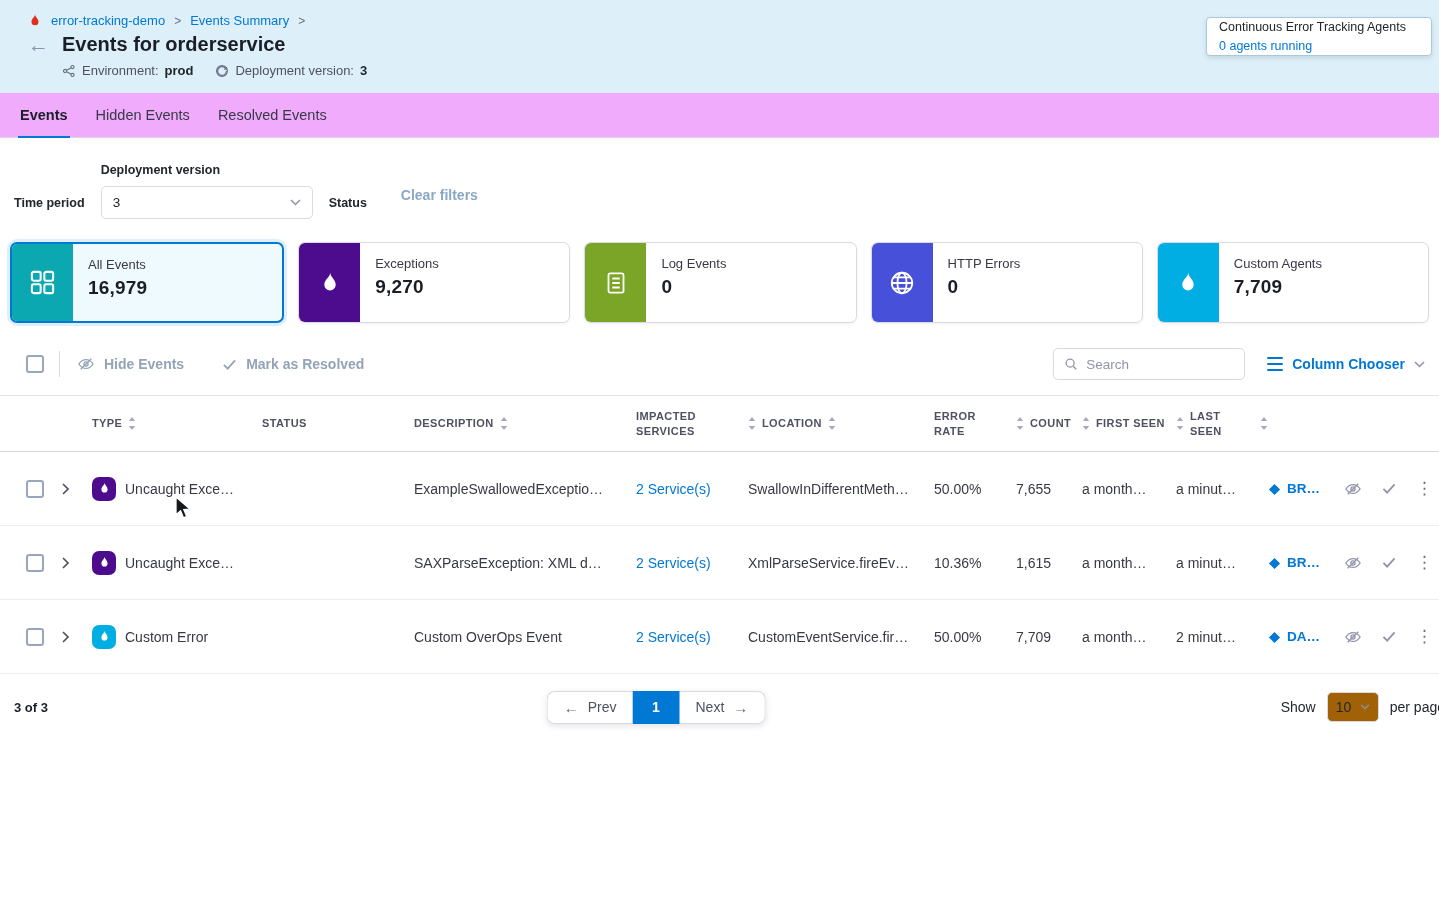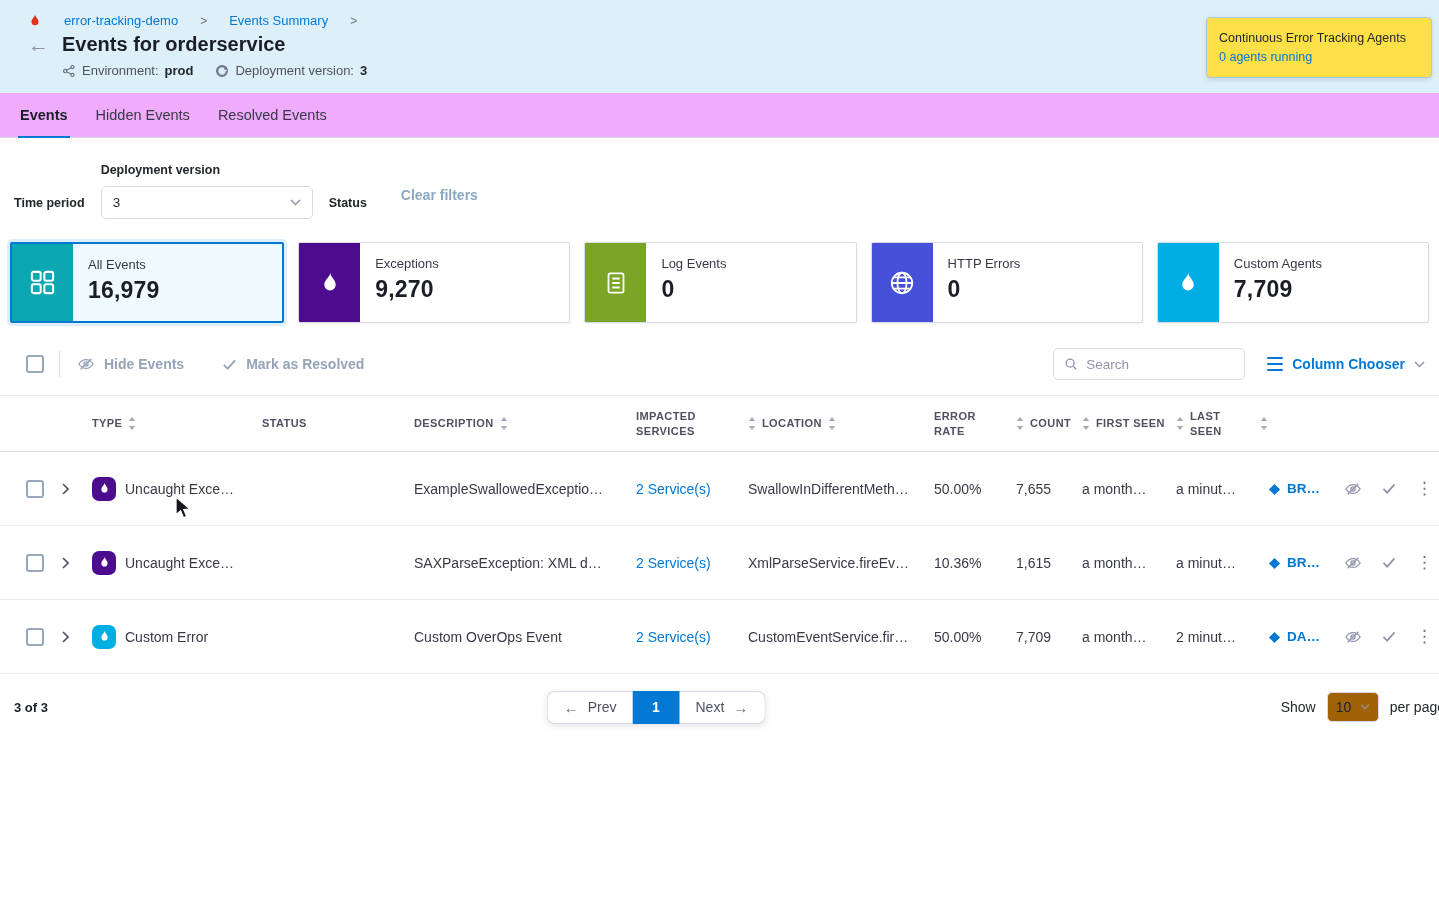--- a/index.html
+++ b/index.html
@@ -2,53 +2,53 @@
 <html><head>
 <meta charset="utf-8">
 <style>
   *{margin:0;padding:0;box-sizing:border-box}
   html,body{width:1439px;height:907px}
   body{font-family:"Liberation Sans",sans-serif;background:#fff;overflow:hidden;position:relative;color:#22272d}
   svg{display:block}
 
   
   .app-header{background:#ddf0fa;height:93px;padding:13px 8px 0 28px;position:relative}
-  .breadcrumb{display:flex;align-items:center;gap:22px;font-size:13px}
+  .breadcrumb{display:flex;align-items:center;gap:9px;font-size:13px}
   .crumb{color:#0278d5;cursor:pointer}
   .sep{color:#6b6d85;font-size:12px}
   .title-row{display:flex;align-items:center;gap:13px;margin-top:5px}
   .back-arrow{color:#9293ab;font-size:21px;line-height:1;cursor:pointer;font-weight:bold}
   .page-title{font-size:20px;font-weight:700;color:#1b1e26}
   .meta-row{display:flex;align-items:center;gap:22px;margin-top:7px;margin-left:34px;font-size:13px;color:#4f5162}
   .meta-item{display:flex;align-items:center;gap:6px}
   .meta-item b{color:#22272d}
-  .agents-panel{position:absolute;top:17px;right:7px;width:226px;background:#fde047;border:1px solid #a9c9dd;border-radius:4px;padding:13px 12px;box-shadow:0 2px 5px rgba(40,41,61,.14)}
+  .agents-panel{position:absolute;top:17px;right:7px;width:226px;background:#ffffff;border:1px solid #a9c9dd;border-radius:4px;padding:2px 12px;box-shadow:0 2px 5px rgba(40,41,61,.14)}
   .ap-title{font-size:12.5px;color:#22272d}
   .ap-status{font-size:12.5px;color:#0278d5;margin-top:5px;cursor:pointer}
 
   
   .tabs{display:flex;align-items:stretch;height:45px;border-bottom:1px solid #d9dae5;background:#f0abfc;padding:0 6px}
   .tab{display:flex;align-items:center;padding:0 14px;font-size:14.5px;color:#383946;position:relative;cursor:pointer}
   .tab.active{font-weight:700;color:#1b1e26}
   .tab.active::after{content:"";position:absolute;left:12px;right:12px;bottom:-1px;height:2.5px;background:#0278d5}
 
   
   .filters{display:flex;align-items:flex-end;gap:16px;padding:25px 14px 0}
   .filter-label{font-size:12.5px;font-weight:700;color:#22272d;margin-bottom:9px}
   .select{width:212px;height:33px;border:1px solid #d9dae5;border-radius:5px;background:#fff;display:flex;align-items:center;justify-content:space-between;padding:0 11px;font-size:13.5px;color:#22272d;cursor:pointer}
   .clear-filters{margin-left:18px;margin-bottom:16px;font-size:14px;font-weight:700;color:#8aa7c4;cursor:pointer}
 
   
   .stat-cards{display:flex;gap:14px;padding:23px 10px 0}
-  .card{flex:1;height:81px;background:#fff;border:1px solid #d9dae5;border-radius:2px;display:flex;overflow:hidden;box-shadow:0 1px 3px rgba(40,41,61,.07);cursor:pointer}
+  .card{flex:1;height:81px;background:#fff;border:1px solid #d9dae5;border-radius:7px;display:flex;overflow:hidden;box-shadow:0 1px 3px rgba(40,41,61,.07);cursor:pointer}
   .card.selected{border:2px solid #0278d5;background:#effaff;box-shadow:0 0 0 3px rgba(2,120,213,.13)}
   .card-icon{width:61px;flex:0 0 61px;display:flex;align-items:center;justify-content:center}
   .card-text{padding:13px 15px;display:flex;flex-direction:column;gap:5px}
   .card-label{font-size:13px;color:#383946}
-  .card-value{font-size:23px;font-weight:700;color:#1b1e26;letter-spacing:.2px}
+  .card-value{font-size:19px;font-weight:700;color:#1b1e26;letter-spacing:.2px}
 
   
   .toolbar{display:flex;align-items:center;padding:25px 14px 15px}
   .checkbox{width:18px;height:18px;border:2px solid #97a7bd;border-radius:3px;background:#fff;cursor:pointer;flex:0 0 18px}
   .toolbar .checkbox{margin:0 15px 0 12px}
   .v-divider{width:1px;height:26px;background:#d9dae5;margin-right:17px}
   .bulk-btn{display:flex;align-items:center;gap:9px;font-size:14px;font-weight:700;color:#94a3b8;margin-right:38px;cursor:pointer}
   .search-box{margin-left:auto;width:192px;height:32px;border:1px solid #d9dae5;border-radius:5px;background:#fff;display:flex;align-items:center;gap:8px;padding:0 10px}
   .search-box input{border:none;outline:none;font-size:13.5px;width:100%;font-family:inherit;color:#22272d;background:transparent}
   .search-box input::placeholder{color:#9293ab}

